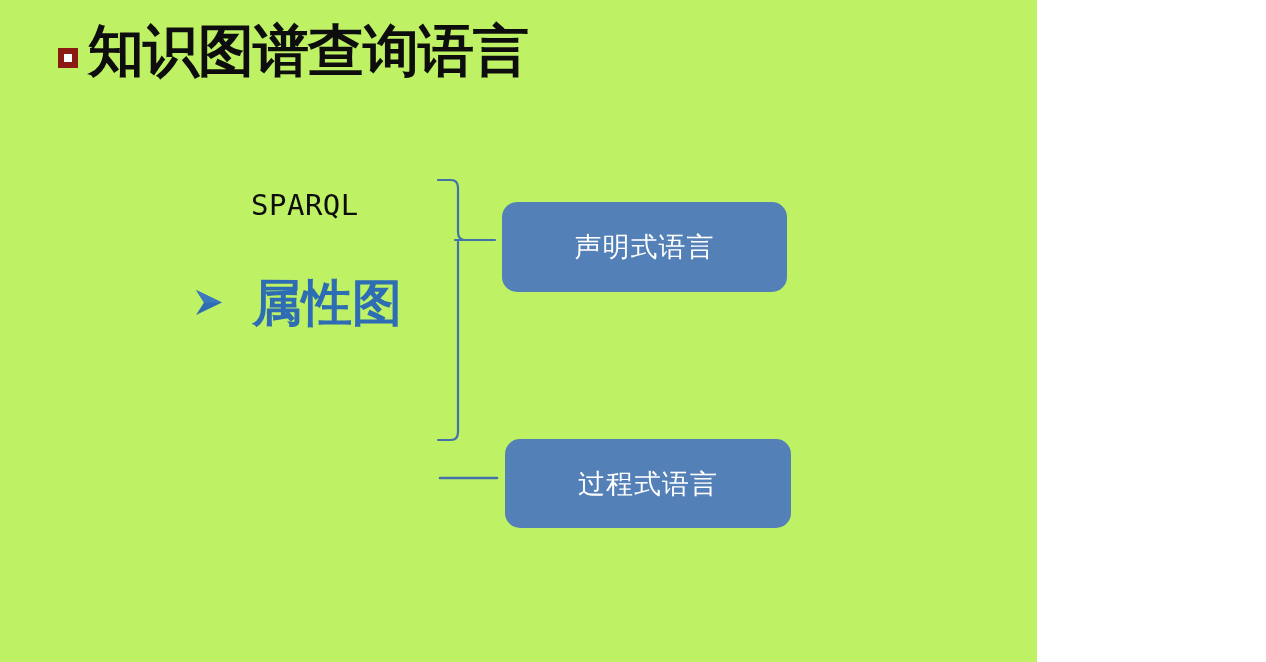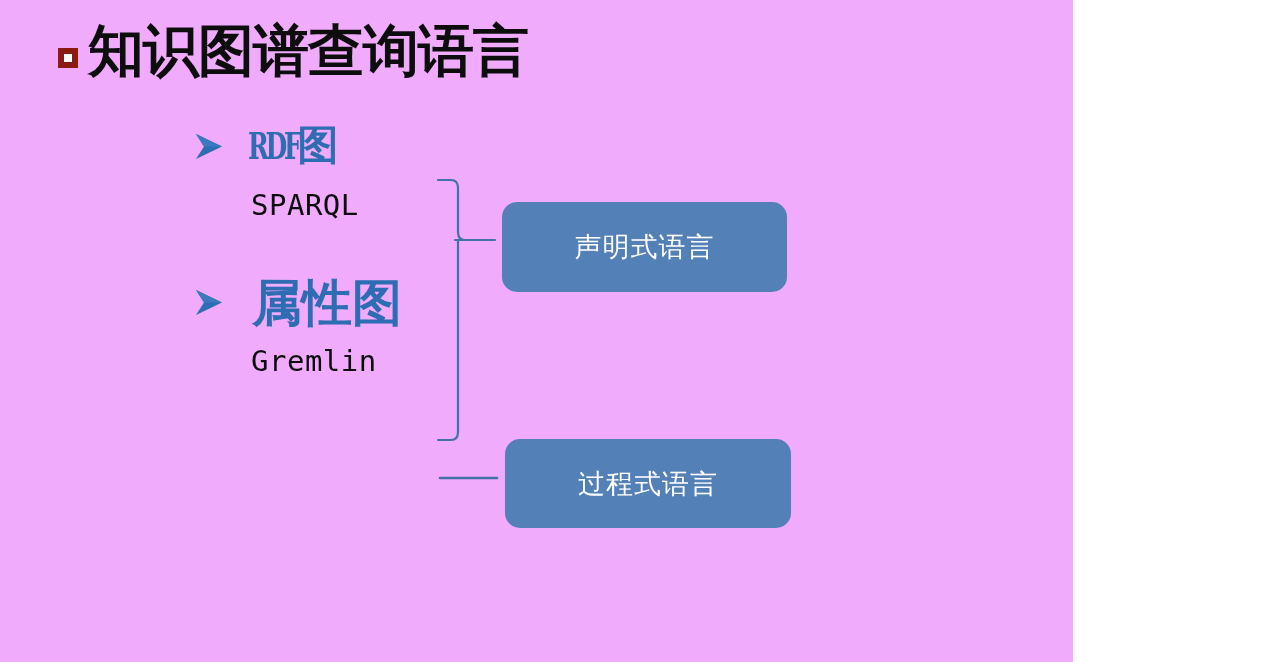--- a/index.html
+++ b/index.html
@@ -15,22 +15,21 @@
     font-family: "Liberation Sans", "DejaVu Sans", sans-serif;
     position: relative;
   }
 
   #slide {
     position: absolute;
     left: 0;
     top: 0;
     width: 1037px;
     height: 662px;
-    background: #f0abfc;
-    padding-left: 36px;
+    background: #bef264;
   }
 
   
   .title-row {
     position: absolute;
     left: 58px;
     top: 22px;
     display: flex;
     align-items: center;
     gap: 10px;
@@ -160,48 +159,36 @@
 </head>
 <body>
 
 <div id="slide">
 
   <div class="title-row">
     <span class="title-bullet"></span>
     <span class="title-text">知识图谱查询语言</span>
   </div>
 
-  <div class="section" id="sec-rdf">
-    <span class="arrow-bullet">
-      <svg viewBox="0 0 34 34" width="34" height="34" aria-hidden="true">
-        <path d="M4 4 L30 16.5 L4 29 L12 16.5 Z" fill="#2E6DB4"></path>
-        <path d="M4 4 L30 16.5 L12 16.5 Z" fill="#3C79BD"></path>
-      </svg>
-    </span>
-    <span class="sec-label">
-      <span class="rdf-latin">RDF</span><span class="rdf-cjk">图</span>
-    </span>
-  </div>
 
   <div class="lang-list" id="list-rdf">
     <div>SPARQL</div>
   </div>
 
   <div class="section" id="sec-pg">
     <span class="arrow-bullet">
       <svg viewBox="0 0 34 34" width="34" height="34" aria-hidden="true">
         <path d="M4 4 L30 16.5 L4 29 L12 16.5 Z" fill="#2E6DB4"></path>
         <path d="M4 4 L30 16.5 L12 16.5 Z" fill="#3C79BD"></path>
       </svg>
     </span>
     <span class="sec-label">属性图</span>
   </div>
 
   <div class="lang-list" id="list-pg">
-    <div>Gremlin</div>
   </div>
 
   <svg id="connectors" viewBox="0 0 1266 662">
 
     <g fill="none" stroke="#4472A8" stroke-width="2.2" stroke-linecap="round" stroke-linejoin="round">
       <path d="M438 180 L451 180 Q458 180 458 188 L458 232 Q458 240 465 240 L455 240"></path>
       <path d="M465 240 L458 240 Q458 240 458 248 L458 432 Q458 440 451 440 L438 440"></path>
       <path d="M458 240 L495 240"></path>
     </g>
 

